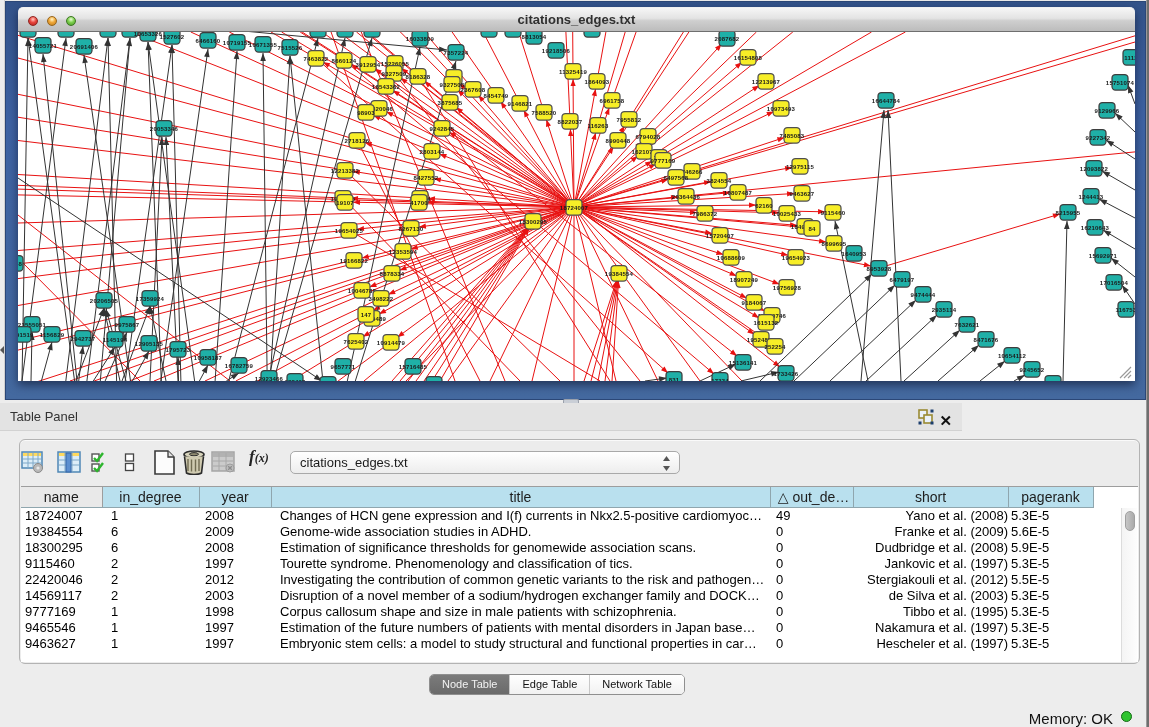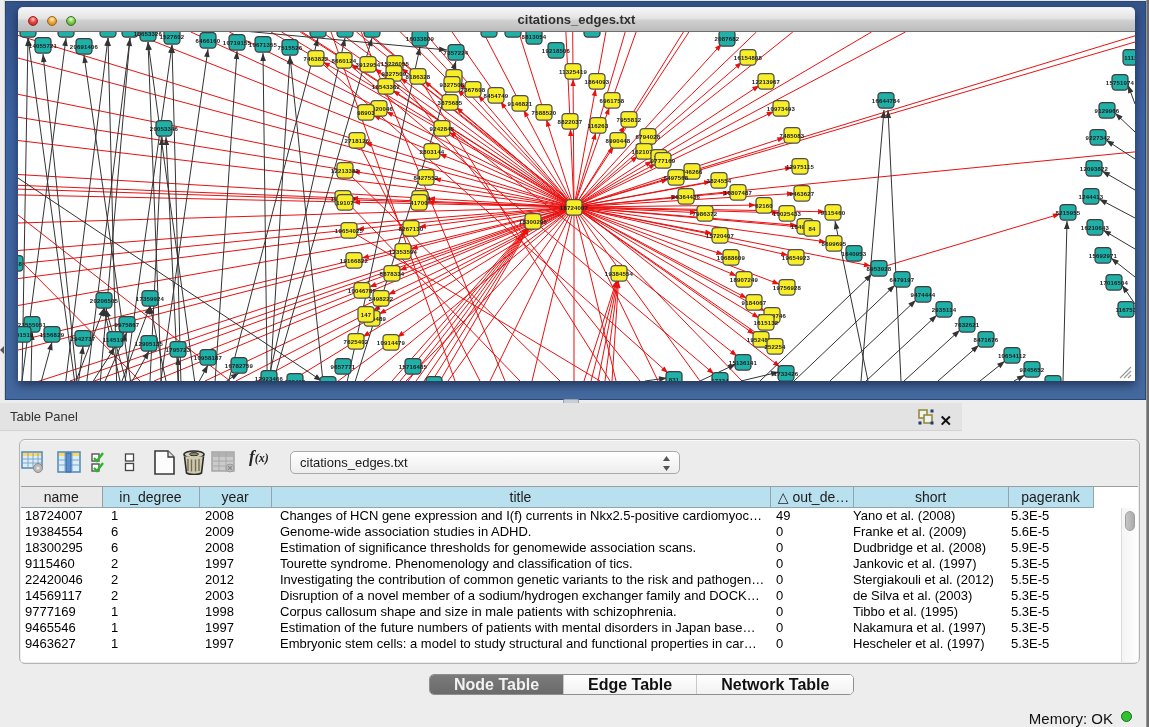--- a/index.html
+++ b/index.html
@@ -24,26 +24,26 @@
 #toolbar{position:absolute;left:0;top:0;width:100%;height:46px}
 #combo{position:absolute;left:270px;top:11px;width:390px;height:23px;background:linear-gradient(#ffffff,#ededed);border:1px solid #a9a9a9;border-radius:5px}
 #combo .txt{position:absolute;left:9px;top:3px;font-size:13px;color:#1a1a1a}
 #tablewrap{position:absolute;left:1px;top:46px;width:1117px;height:176px;background:#fff;border-top:1px solid #9d9d9d}
 table{border-collapse:collapse;font-size:13px;table-layout:fixed;width:1072px}
 th{height:20px;font-weight:normal;font-size:14px;color:#1c1c1c;background:#b9e0ee;border-right:1px solid #8fa6ae;border-bottom:1px solid #8fa6ae;overflow:hidden;white-space:nowrap}
 th.g{background:#e9e9e9;border-right:1px solid #9d9d9d}
 td{height:16px;padding:0;white-space:nowrap;overflow:hidden;color:#000}
 td.c0{padding-left:4px}
 td.c1{padding-left:9px}td.c2{padding-left:6px}td.c3{padding-left:9px}td.c4{padding-left:6px}
-td.c5{text-align:left}td.c6{padding-left:3px}
+td.c5{text-align:right}td.c6{padding-left:3px}
 #vscroll{position:absolute;right:1px;top:21px;width:16px;height:154px;background:linear-gradient(90deg,#f4f4f4,#fdfdfd);border-left:1px solid #dcdcdc}
 #vthumb{position:absolute;left:3px;top:3px;width:10px;height:20px;border-radius:5px;background:linear-gradient(90deg,#c6c6c6,#ababab);border:1px solid #9f9f9f}
 
 #tabs{position:absolute;left:429px;top:274px;height:21px;border:1px solid #8f8f8f;border-radius:5px;overflow:hidden;display:flex;background:#fff}
-#tabs div{font-size:16px;font-weight:bold;line-height:19px;padding:0 24px;color:#111;background:linear-gradient(#ffffff,#f1f1f1)}
+#tabs div{font-size:11px;font-weight:normal;line-height:19px;padding:0 12px;color:#111;background:linear-gradient(#ffffff,#f1f1f1)}
 #tabs div.sel{background:linear-gradient(#7b7b7b,#6a6a6a);color:#f2f2f2}
 #tabs div.mid{border-left:1px solid #c8c8c8;border-right:1px solid #c8c8c8}
 #mem{position:absolute;right:33px;top:310px;font-size:15px;color:#111}
 #memdot{position:absolute;right:14px;top:311px;width:11px;height:11px;border-radius:50%;background:#2fc42f;border:1.5px solid #156915}
 
 #icoX{position:absolute;right:10px;top:9px;font-size:15px;font-weight:bold;color:#111}
 </style></head>
 <body>
 <div id="stage">
   <div id="leftstrip"></div>

